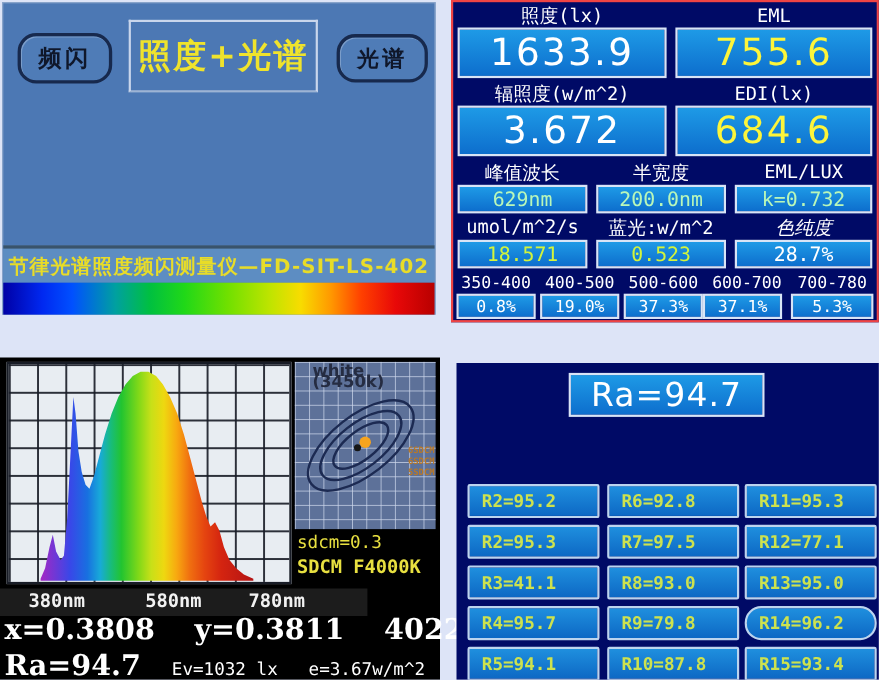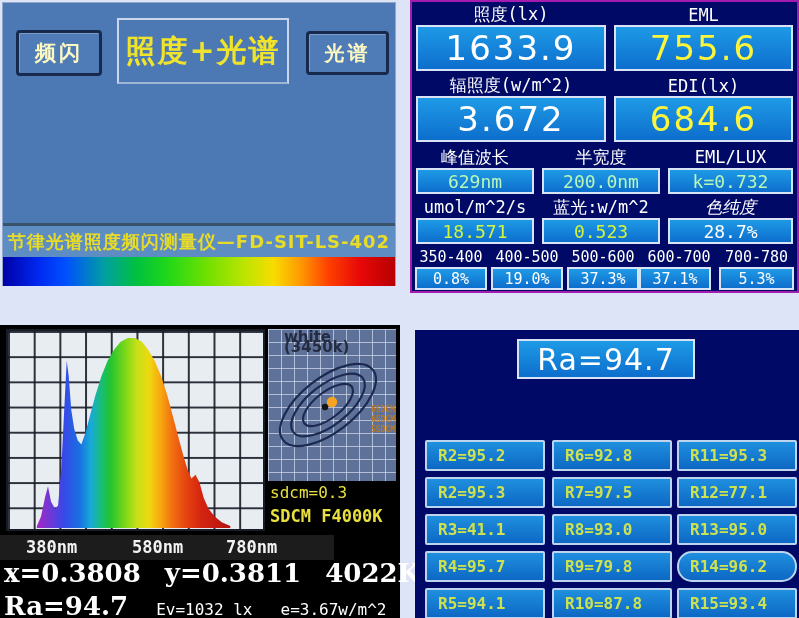--- a/index.html
+++ b/index.html
@@ -10,22 +10,22 @@
     font-family:"DejaVu Sans", sans-serif;
   }
 
   
   .panel1 {
     position:absolute; left:2px; top:2px; width:394px; height:284px;
     background:#4c78b4; border:1px solid #90a8cc;
   }
   .p1-btn-small {
     position:absolute; display:flex; align-items:center; justify-content:center;
-    background:#4f7cb7; border:3px solid #17294d; border-radius:4px;
-    color:#fef9c3; font-size:21px; font-weight:bold; letter-spacing:3px;
+    background:#4f7cb7; border:3px solid #17294d; border-radius:17px;
+    color:#0f172a; font-size:21px; font-weight:bold; letter-spacing:3px;
     box-shadow:inset 1px 1px 0 rgba(255,255,255,.25);
     cursor:pointer;
   }
   .p1-btn-flicker { left:13px; top:27px; width:86px; height:46px; }
   .p1-btn-spectrum { left:303px; top:28px; width:83px; height:44px; font-size:20px; }
   .p1-btn-main {
     position:absolute; left:114px; top:15px; width:172px; height:66px;
     display:flex; align-items:center; justify-content:center;
     background:#4c78b4; border:2px solid #c9d6ec; border-bottom-color:#9db4d4;
     color:#efe32c; font-size:30px; font-weight:bold; letter-spacing:2px;
@@ -54,21 +54,21 @@
   }
   .dlabel {
     position:absolute; display:flex; align-items:center; justify-content:center;
     color:#fff; font-family:"DejaVu Sans Mono", monospace; white-space:nowrap;
   }
   .val-yellow { color:#fdf53a; }
   .val-green  { color:#b9f7b9; }
   .val-yg     { color:#d2f43c; }
 
   
-  .panel2 { left:410px; top:0; width:389px; height:293px; border:2px solid #a21caf; }
+  .panel2 { left:410px; top:0; width:389px; height:293px; border:2px solid #ef4444; }
   .p2-big { font-size:34px; letter-spacing:2px; font-family:"DejaVu Sans", sans-serif; }
   .p2-lab { font-size:17px; }
   .p2-mid { font-size:18px; font-family:"DejaVu Sans Mono", monospace; }
   .p2-band { font-size:15px; font-family:"DejaVu Sans Mono", monospace; }
 
   
   .panel3 { position:absolute; left:0; top:325px; width:400px; height:293px; background:#000; }
   .p3-chart {
     position:absolute; left:6px; top:4px; width:259px; height:202px;
     background-color:#e8edf2;
@@ -107,21 +107,21 @@
     position:absolute; left:0; top:210px; width:334px; height:25px;
     background:#1c1c1c;
   }
   .p3-tick {
     position:absolute; top:2px; color:#f2f2f2; font-size:17px; font-weight:bold;
     font-family:"DejaVu Sans Mono", monospace;
   }
   .p3-line1 {
     position:absolute; left:4px; top:233px; width:396px;
     color:#fff; font-family:"DejaVu Serif", serif; font-weight:bold; font-size:26px;
-    display:flex; gap:24px; align-items:baseline;
+    display:flex; gap:36px; align-items:baseline;
   }
   .p3-line2 {
     position:absolute; left:4px; top:266px; width:396px;
     color:#fff; display:flex; gap:28px; align-items:baseline;
   }
   .p3-ra { font-family:"DejaVu Serif", serif; font-weight:bold; font-size:26px; }
   .p3-small { font-family:"DejaVu Sans Mono", monospace; font-size:16px; }
 
   
   .panel4 { left:415px; top:330px; width:384px; height:288px; }

